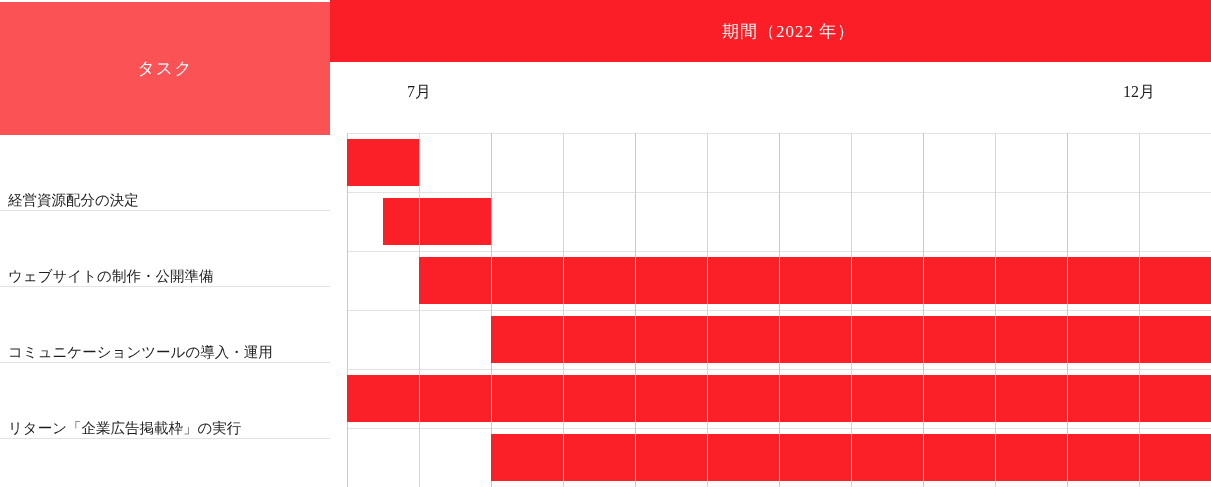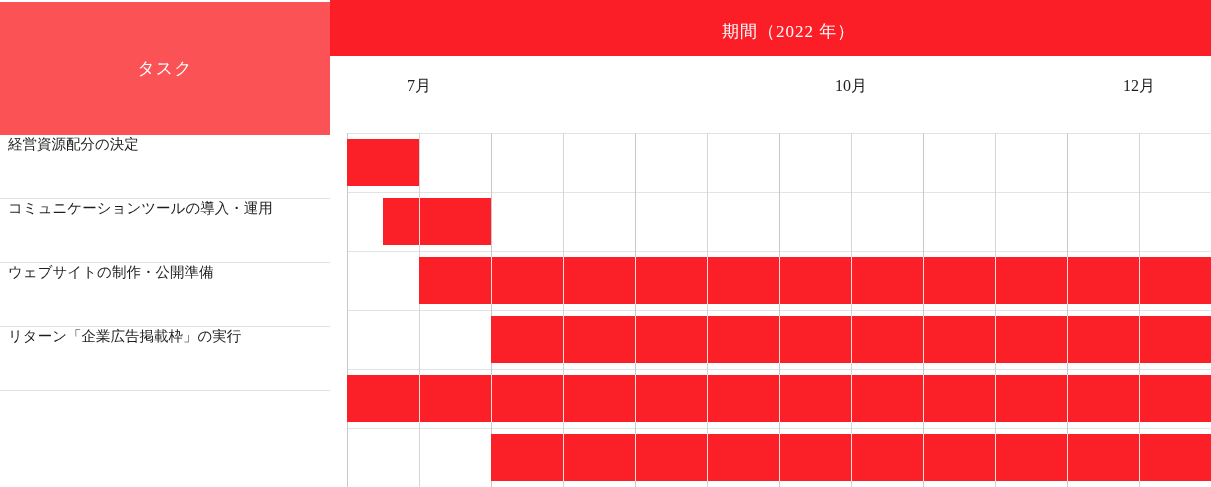--- a/index.html
+++ b/index.html
@@ -51,25 +51,25 @@
   .task-list {
     position: absolute;
     left: 0;
     top: 133px;
     width: 330px;
     height: 354px;
   }
 
   .task-cell {
     position: relative;
-    height: 64px;
+    height: 76px;
     box-sizing: border-box;
     border-bottom: 1px solid #e3e3e3;
     display: flex;
-    align-items: flex-start;
+    align-items: flex-end;
     padding-left: 8px;
     font-size: 14.5px;
     color: #1d1d1d;
     background: #ffffff;
     white-space: nowrap;
   }
   .task-cell:last-child { border-bottom: 1px solid #e3e3e3; }
 
   
   .timeline {
@@ -93,21 +93,21 @@
     align-items: center;
     justify-content: center;
     font-size: 17px;
     letter-spacing: 1px;
     box-sizing: border-box;
   }
 
   .month-head {
     position: absolute;
     left: 0;
-    top: 56px;
+    top: 62px;
     width: 881px;
     height: 71px;
     box-sizing: border-box;
     background: #ffffff;
   }
   .month-label {
     position: absolute;
     top: 20px;
     width: 145px;
     text-align: center;
@@ -162,36 +162,35 @@
 
 <div class="gantt-wrap">
 
   <div class="task-col">
     <div class="task-head">タスク</div>
     <div class="task-list">
         <div class="task-cell">
           <span>経営資源配分の決定</span>
         </div>
         <div class="task-cell">
+          <span>ウェブサイトの制作・公開準備</span>
+        </div>
+        <div class="task-cell">
           <span>コミュニケーションツールの導入・運用</span>
-        </div>
-        <div class="task-cell">
-          <span>ウェブサイトの制作・公開準備</span>
         </div>
         <div class="task-cell">
           <span>リターン「企業広告掲載枠」の実行</span>
         </div>
       </div>
   </div>
 
   <div class="timeline">
     <div class="period-head">期間（2022 年）</div>
     <div class="month-head">
         <div class="month-label" style="left: 17px; width: 144px;">7月</div>
-        <div class="month-label" style="left: 449px; width: 144px;">10月</div>
         <div class="month-label" style="left: 737px; width: 144px;">12月</div>
       </div>
     <div class="grid-area">
         <div class="hline" style="top: 0px;"></div>
         <div class="hline" style="top: 59px;"></div>
         <div class="hline" style="top: 118px;"></div>
         <div class="hline" style="top: 177px;"></div>
         <div class="hline" style="top: 236px;"></div>
         <div class="hline" style="top: 295px;"></div>
         <div class="vline major" style="left: 17px;"></div>

